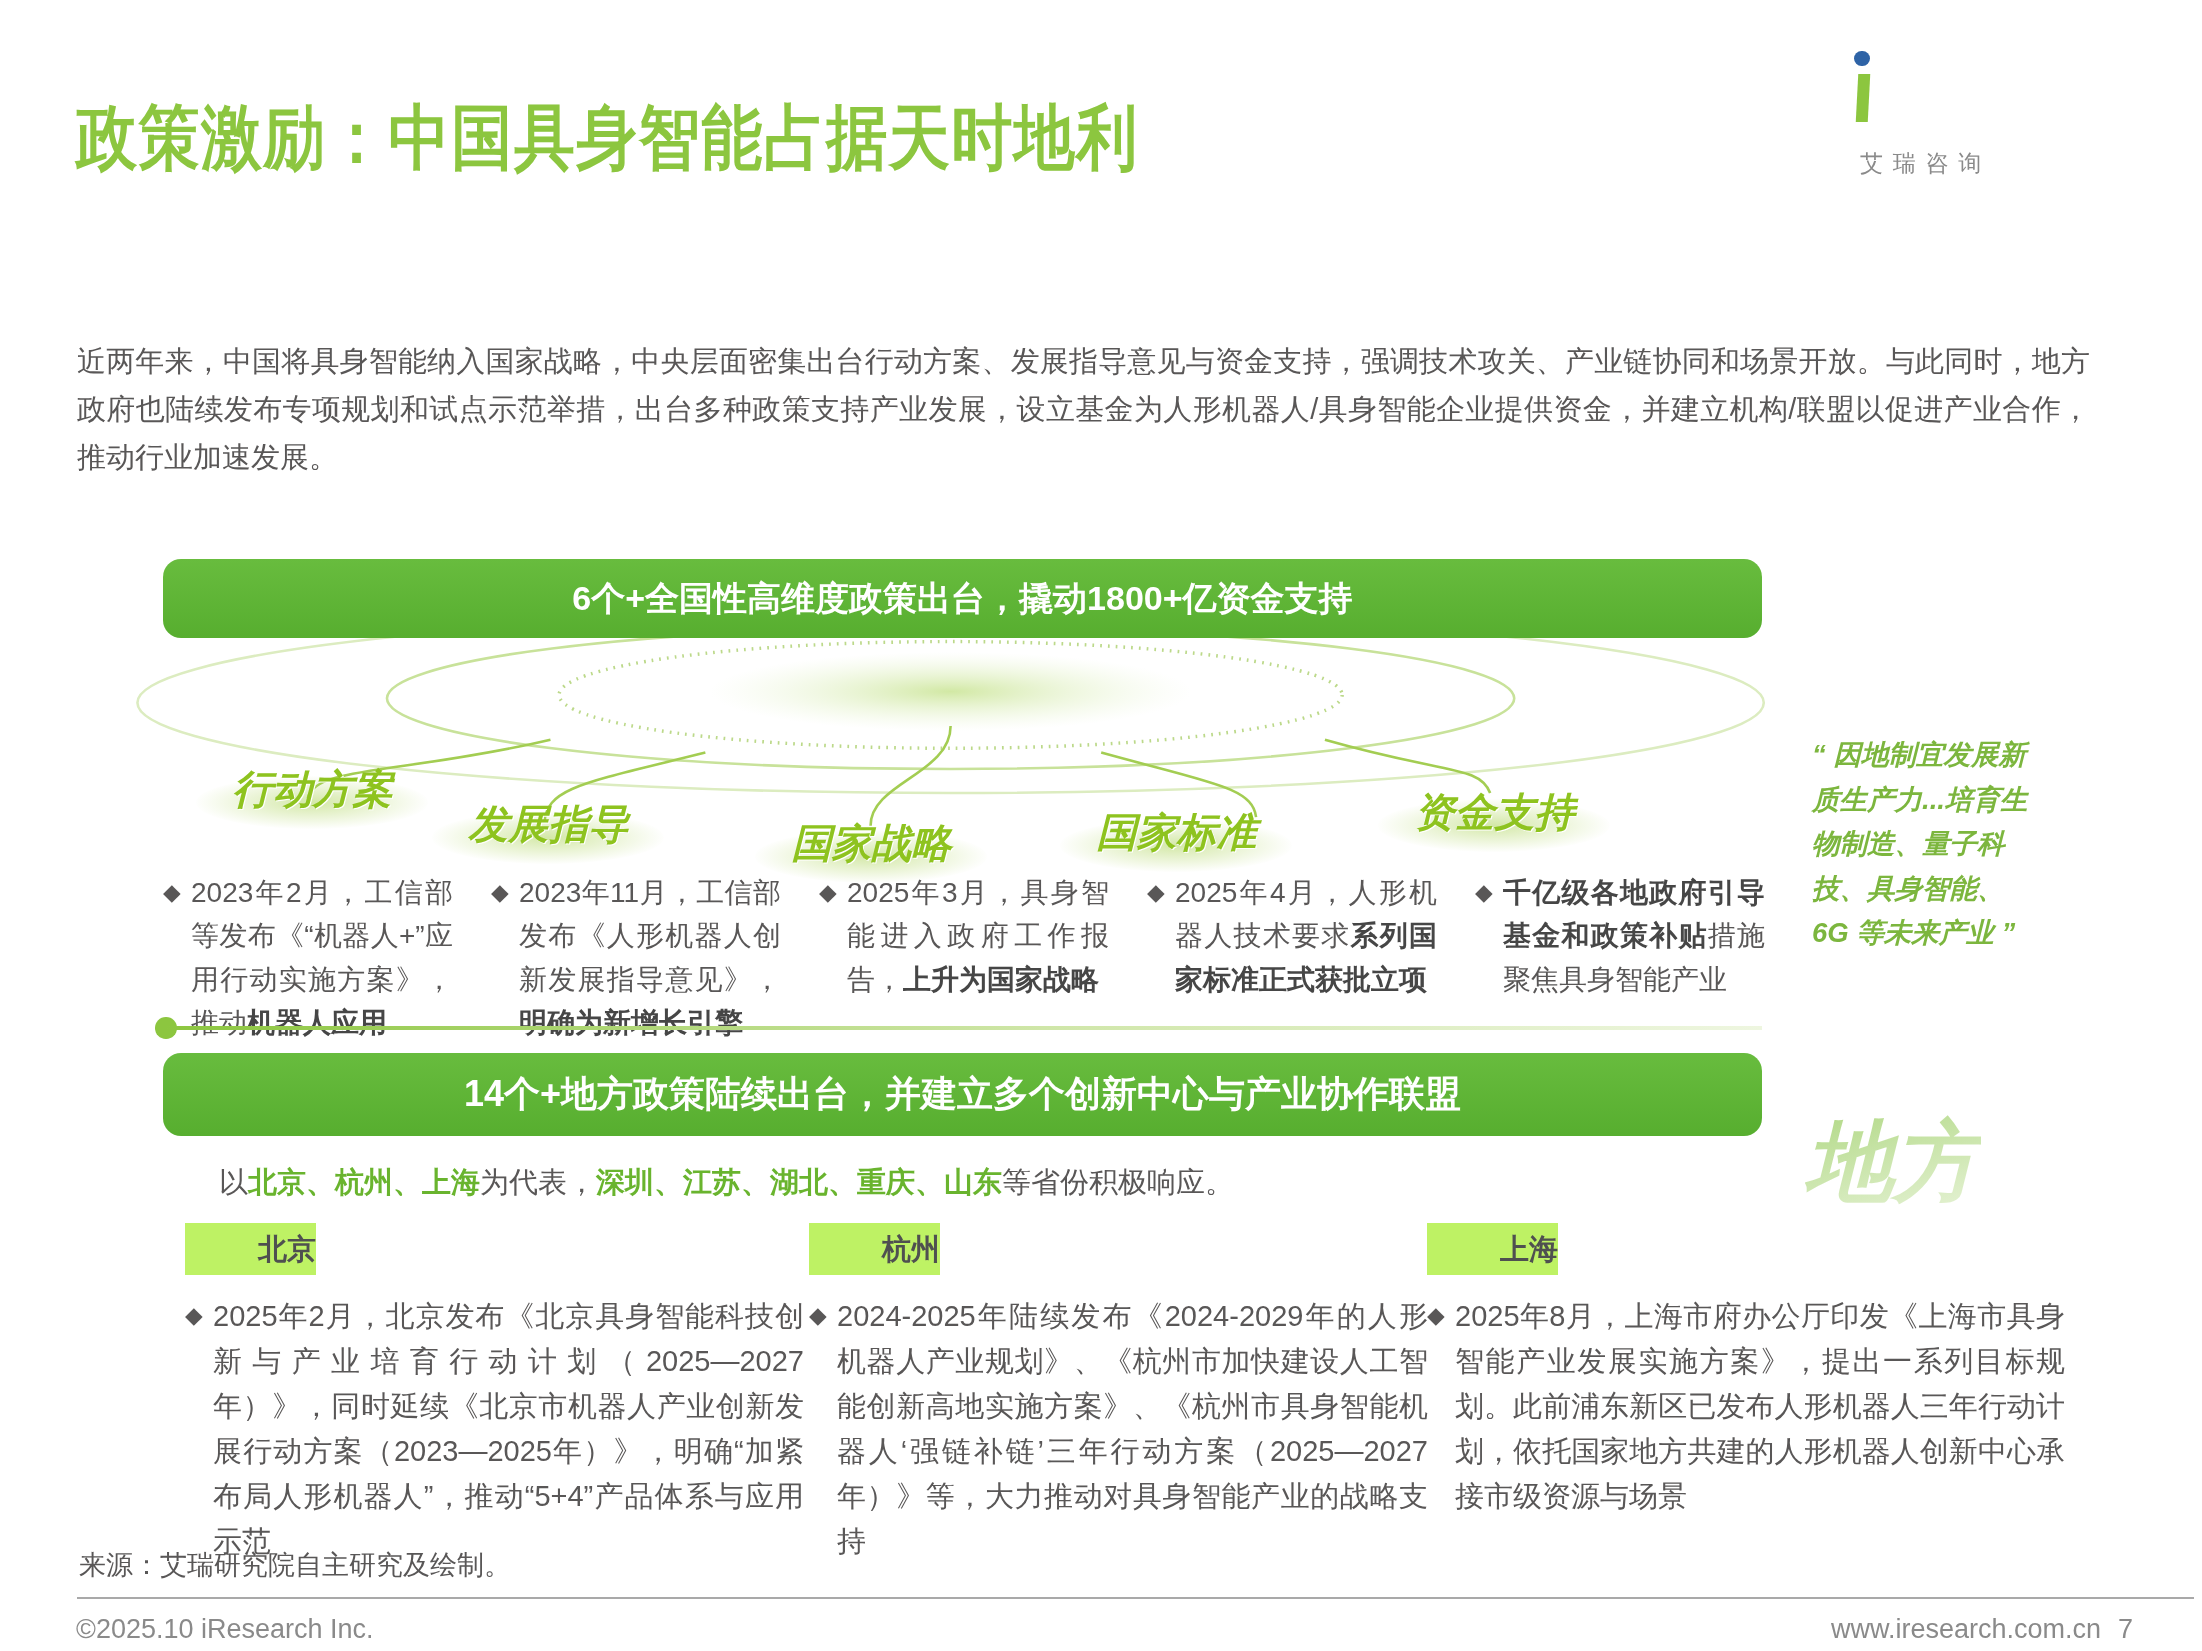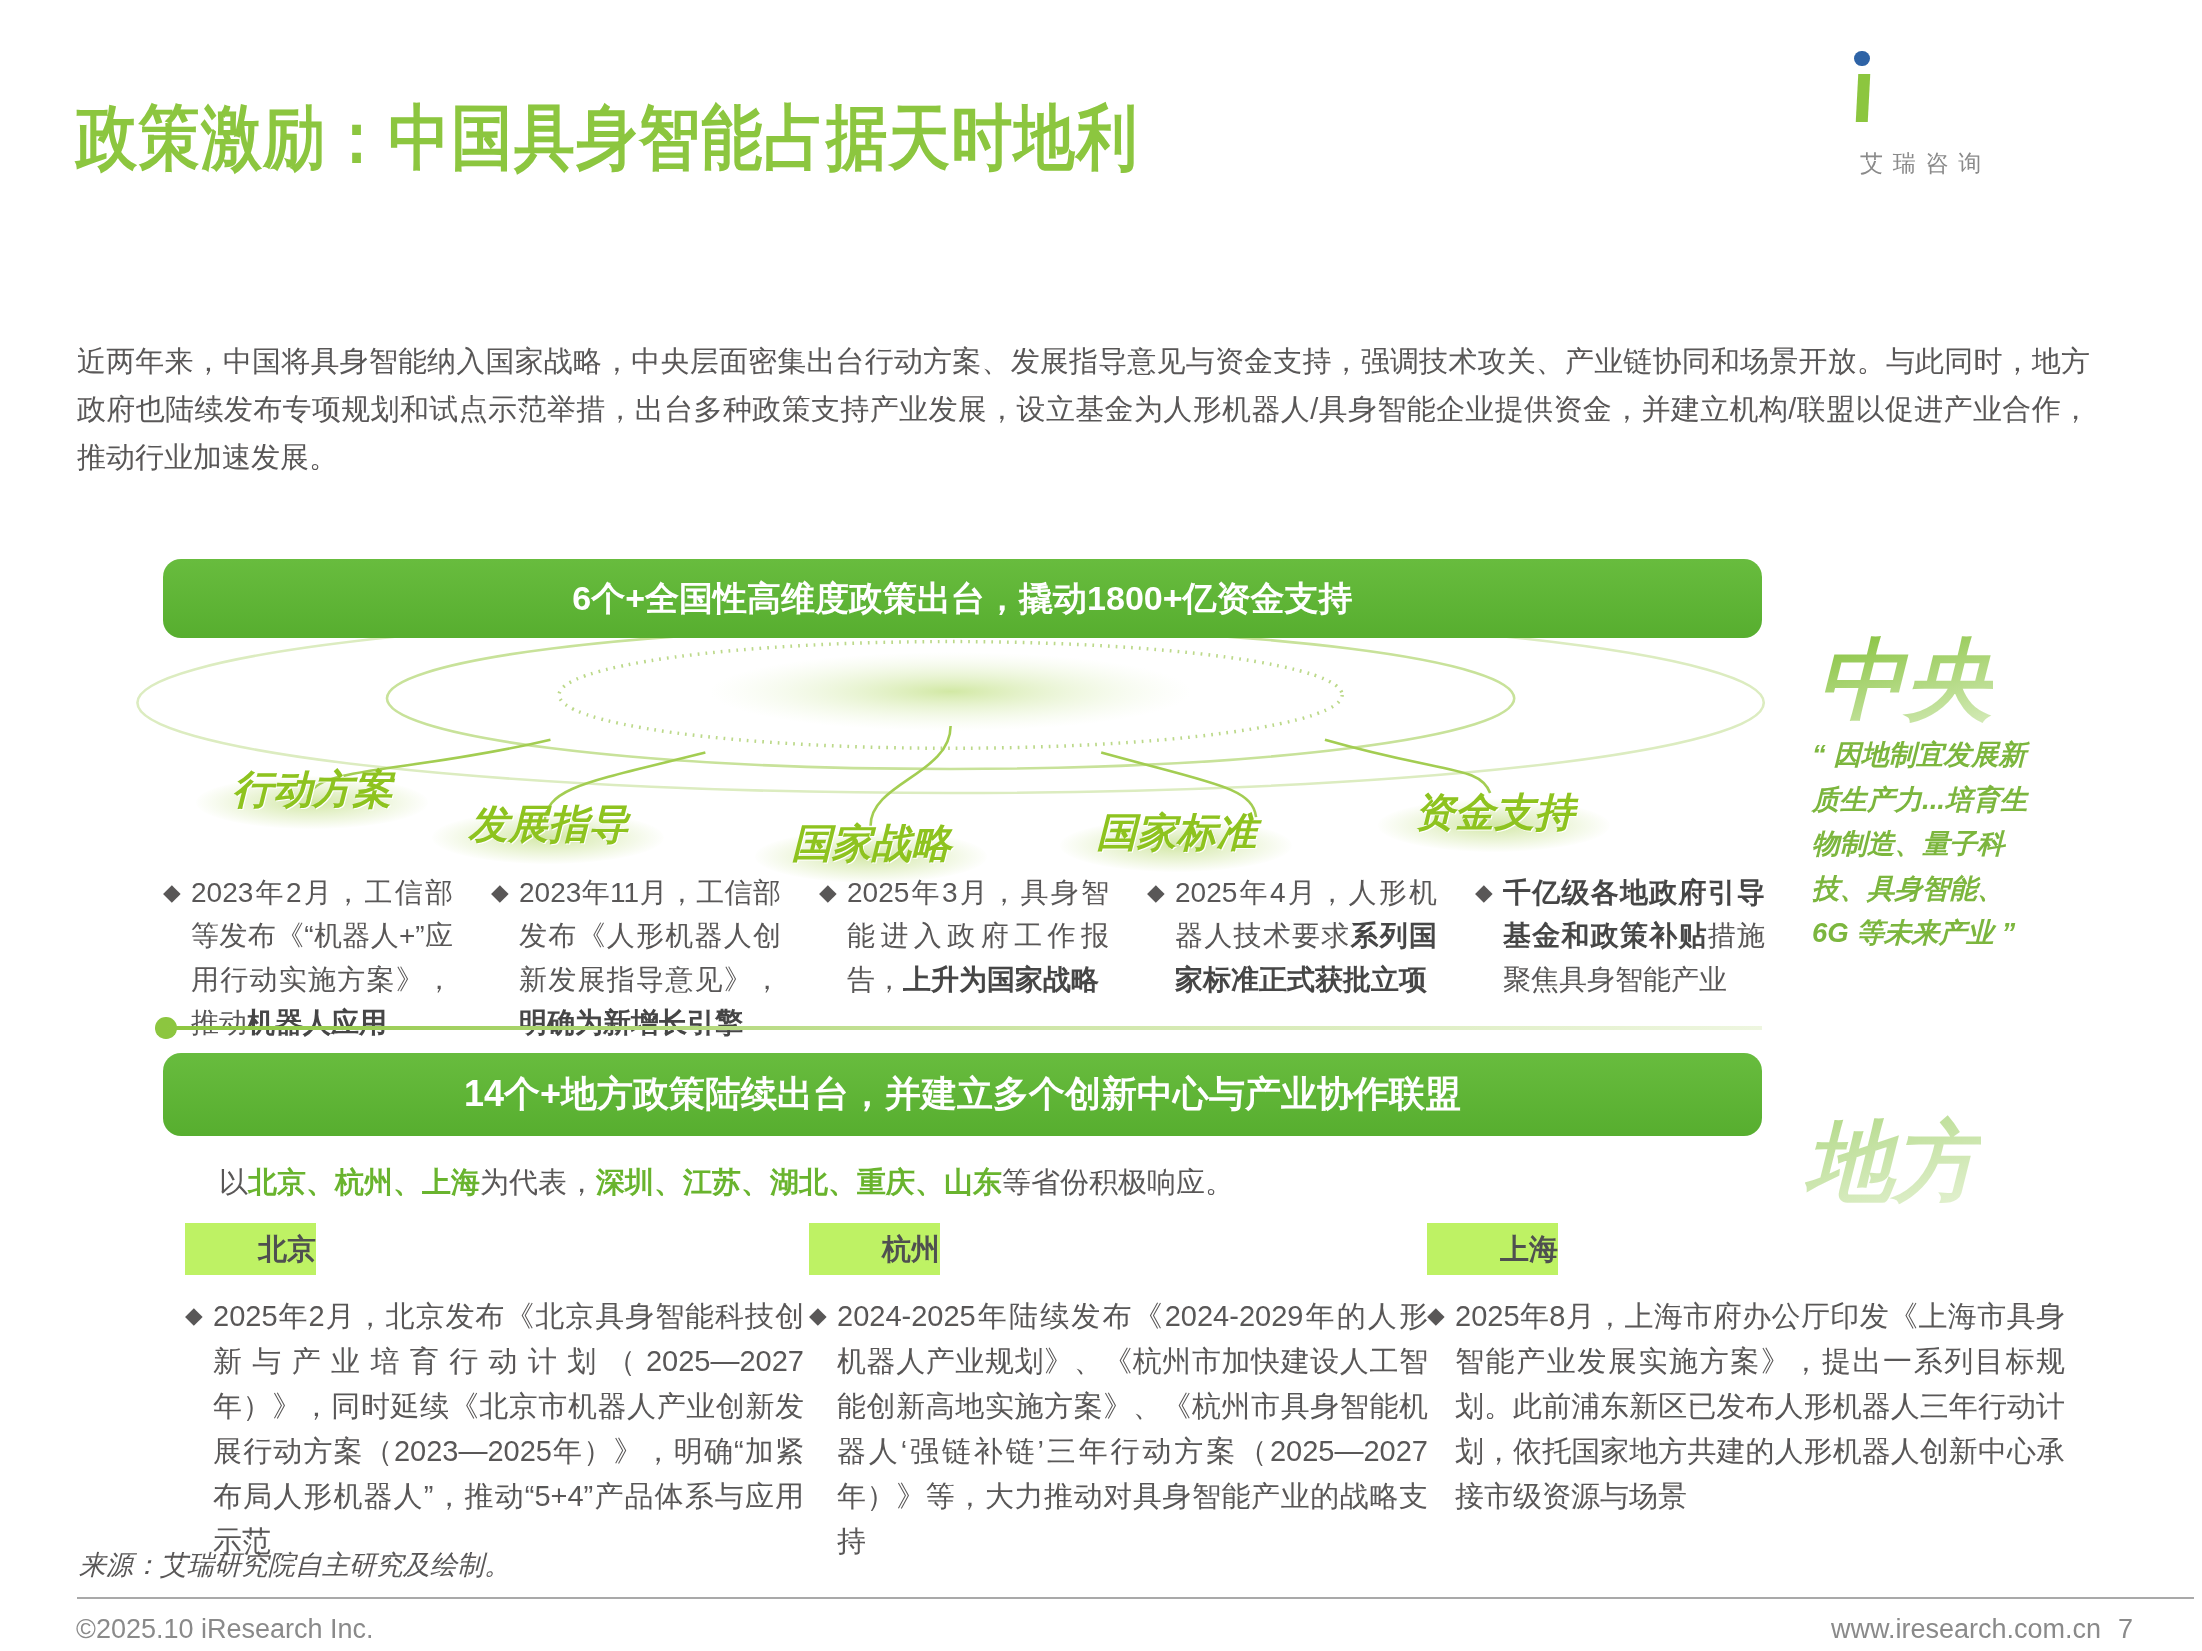--- a/index.html
+++ b/index.html
@@ -72,21 +72,21 @@
 
   .city-col{position:absolute;top:1223px;}
   .city-col .chip{display:block;width:131px;height:52px;line-height:52px;text-align:right;
                   background:#bef264;color:#4f5050;font-weight:700;font-size:29px;}
   .city-col .bullet{margin-top:19px;font-size:29px;}
   .city-1{left:185px;width:619px;}
   .city-2{left:809px;width:619px;}
   .city-3{left:1427px;width:638px;}
 
   
-  .source{position:absolute;left:79px;top:1547px;font-size:27px;color:#595757;font-style:italic;}
+  .source{position:absolute;left:79px;top:1547px;font-size:27px;color:#595757;}
   .foot-rule{position:absolute;left:77px;top:1597px;width:2117px;height:1.7px;background:#a9a9a9;}
   .copyright{position:absolute;left:76px;top:1614px;font-size:27px;color:#8a8a8a;}
   .website{position:absolute;left:1831px;top:1614px;font-size:27px;color:#8a8a8a;}
   .pagenum{position:absolute;left:2118px;top:1614px;font-size:27px;color:#8a8a8a;}
 </style>
 </head>
 <body>
 
 <div class="slide">
 
@@ -160,21 +160,20 @@
     <div class="bullet">
       <span class="dm">◆</span>
       <p><span>2025年4月，人形机器人技术要求</span><b>系列国家标准正式获批立项</b><span></span></p>
     </div>
     <div class="bullet">
       <span class="dm">◆</span>
       <p><span></span><b>千亿级各地政府引导基金和政策补贴</b><span>措施聚焦具身智能产业</span></p>
     </div>
   </div>
 
-  <div class="side-big central-big">中央</div>
 
   <p class="quote"><span>“ 因地制宜发展新质生产力...培育生物制造、量子科技、</span><b>具身智能</b><span>、6G 等未来产业 ”</span></p>
 
   <span class="divider-dot"></span>
   <div class="divider"></div>
 
   <div class="banner banner2">
     <span>14个+地方政策陆续出台，并建立多个创新中心与产业协作联盟</span>
   </div>
 

